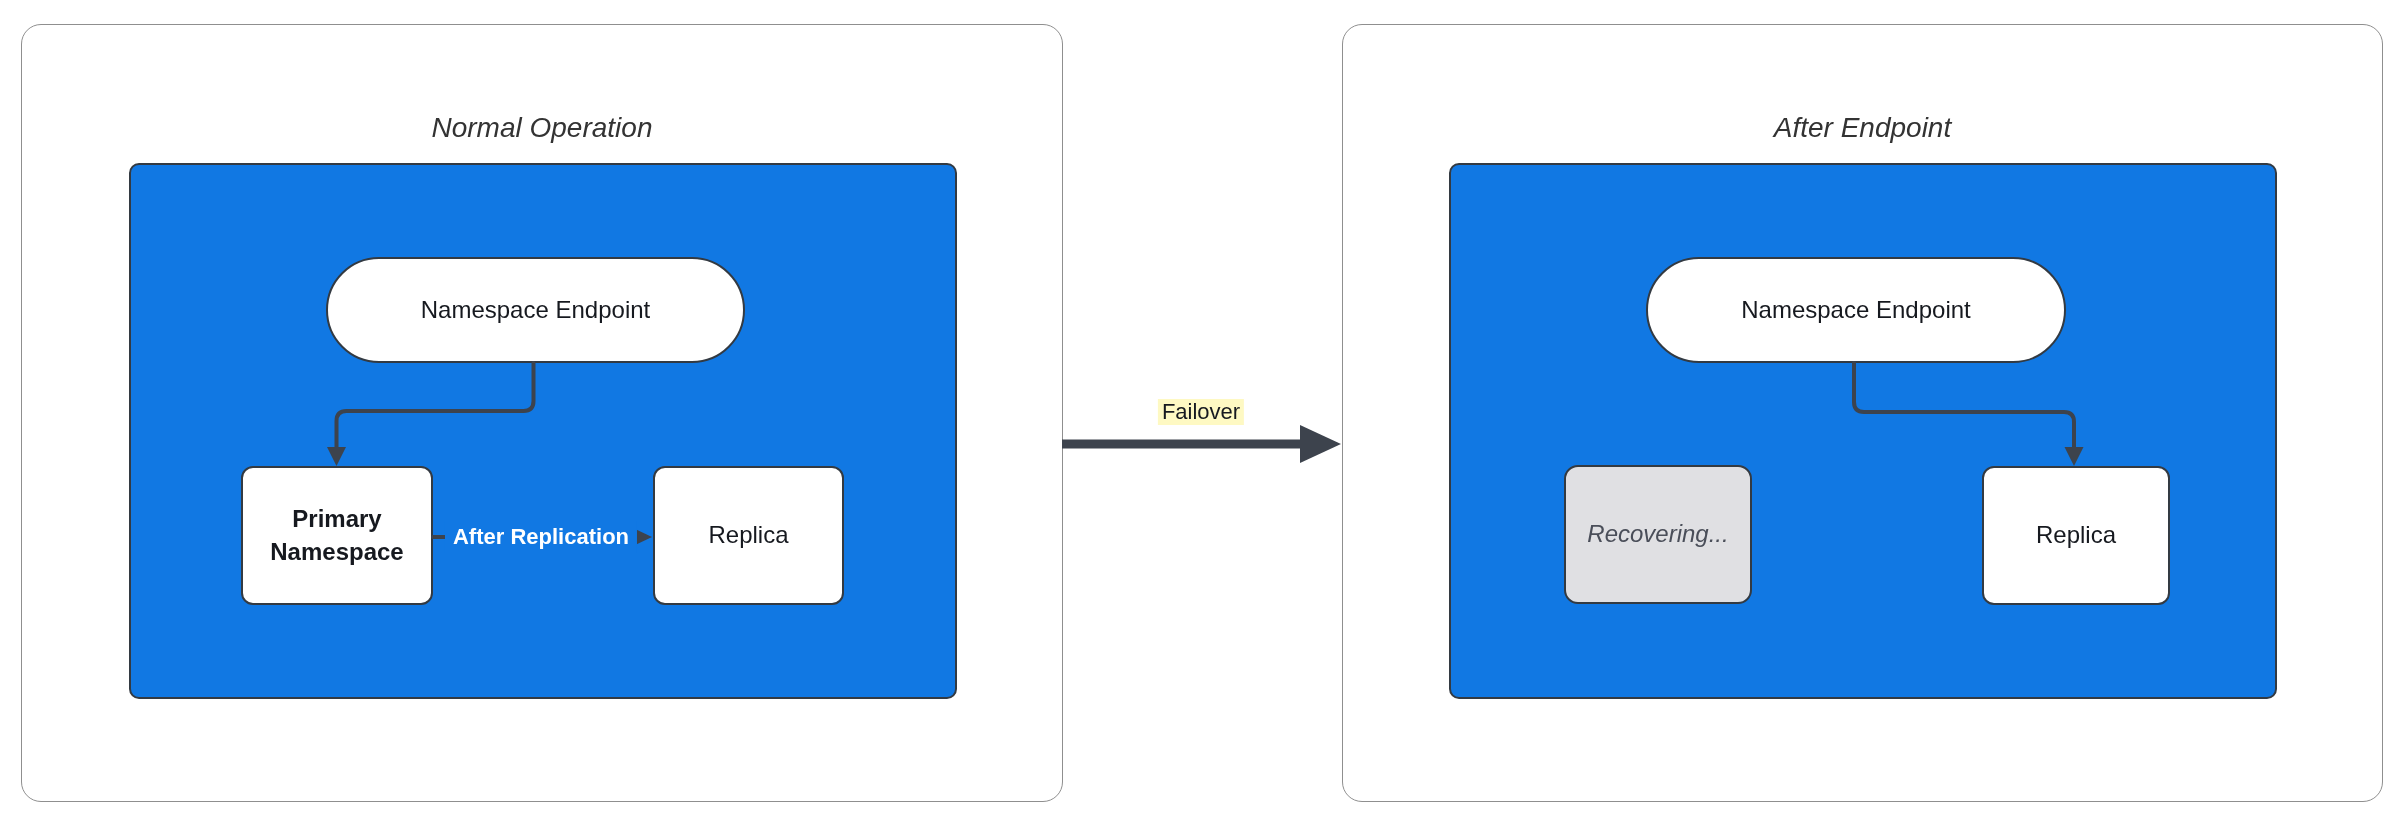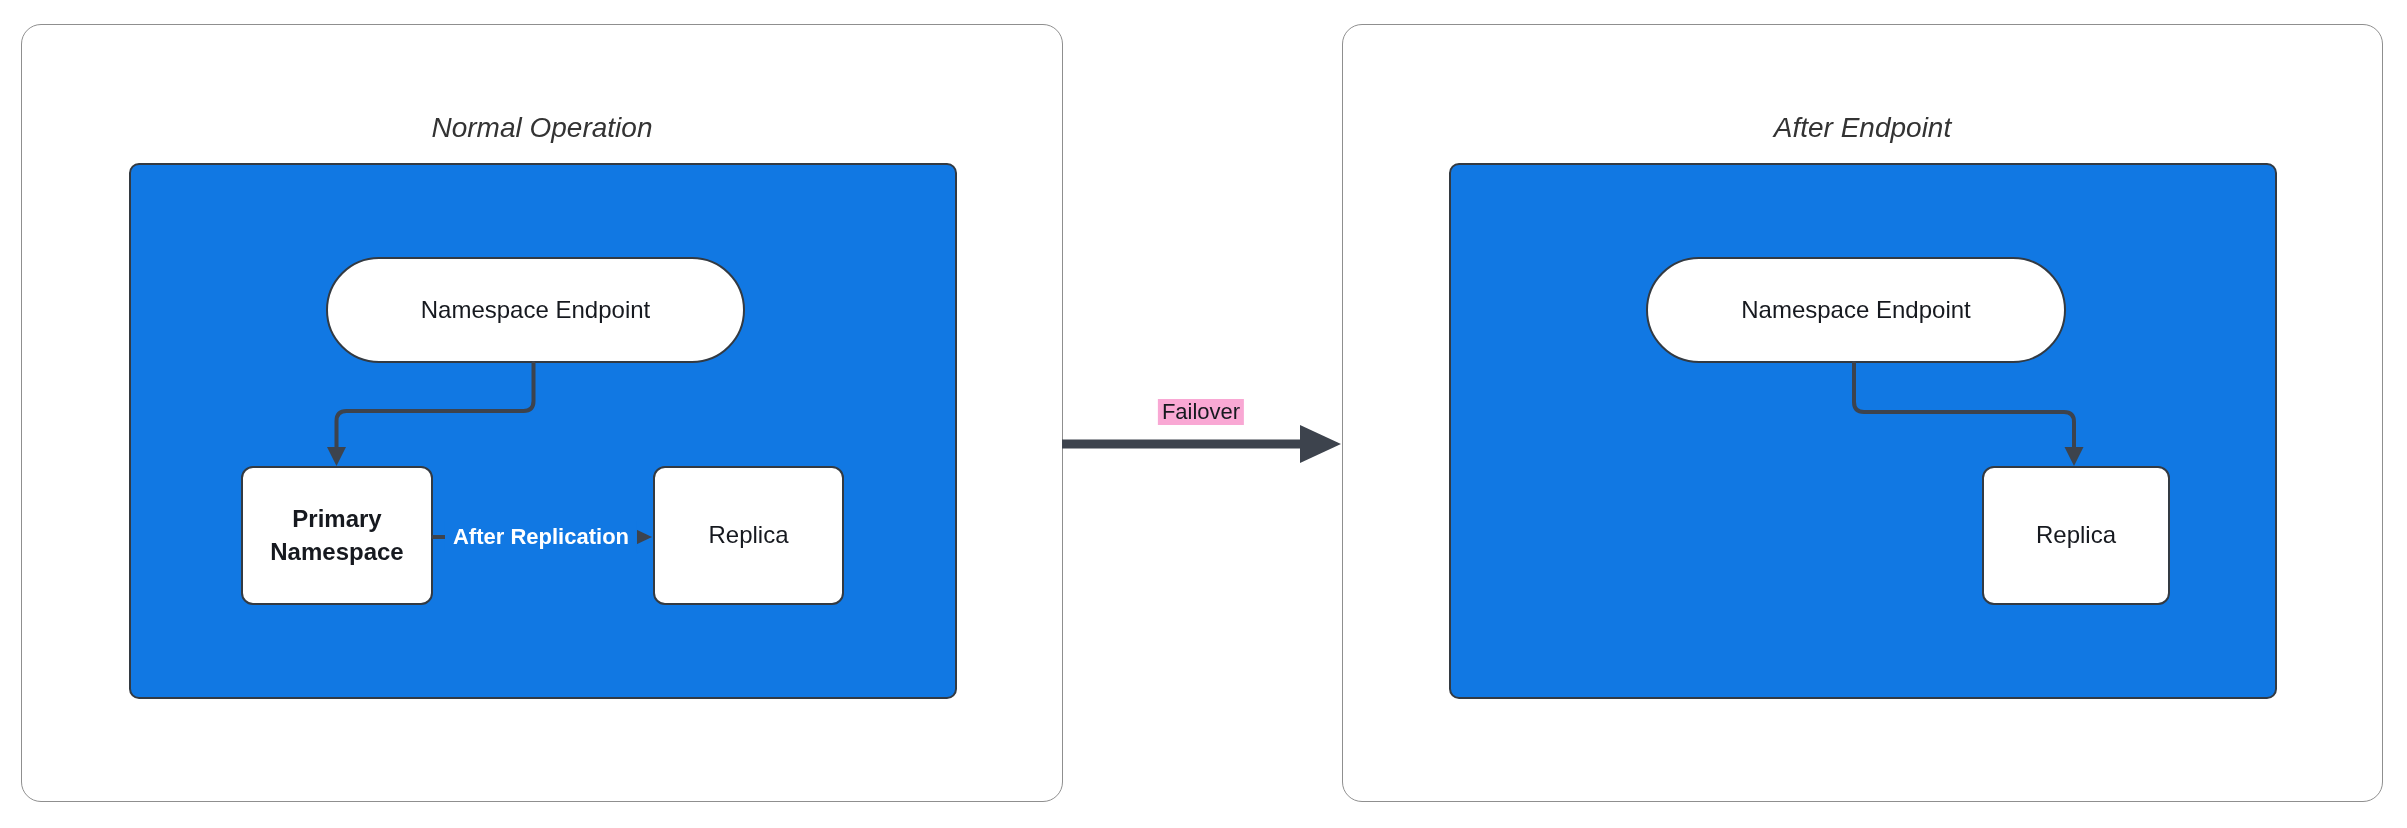--- a/index.html
+++ b/index.html
@@ -95,21 +95,21 @@
     padding:3px 8px;
     white-space:nowrap;
   }
   .mid-label{
     position:absolute;
     z-index:3;
     transform:translate(-50%,-50%);
     font-size:22px;
     color:var(--node-text);
     white-space:nowrap;
-    background:#f9a8d4;
+    background:#fef9c3;
     padding:0 4px;
   }
 </style>
 </head>
 <body>
 
 <div class="canvas">
 
   <section class="panel" style="left:21px;top:24px;width:1040px;height:776px;">
     <div class="panel-title">Normal Operation</div>
@@ -132,20 +132,23 @@
 
   <section class="panel" style="left:1342px;top:24px;width:1039px;height:776px;">
     <div class="panel-title">After Endpoint</div>
 
     <div class="cluster" style="left:106px;top:138px;width:824px;height:532px;">
 
       <div class="node pill" style="left:195px;top:92px;width:420px;height:106px;">
         <span>Namespace Endpoint</span>
       </div>
 
+      <div class="node rect recovering" style="left:113px;top:300px;width:188px;height:139px;border-radius:14px;">
+        <span>Recovering...</span>
+      </div>
 
       <div class="node rect" style="left:531px;top:301px;width:188px;height:139px;">
         <span>Replica</span>
       </div>
     </div>
   </section>
 
   <svg class="edges" width="2407" height="828" viewBox="0 0 2407 828">
 
     <path d="M533.5,363 V401 Q533.5,411 523.5,411 H346.5 Q336.5,411 336.5,421 V448"></path>

